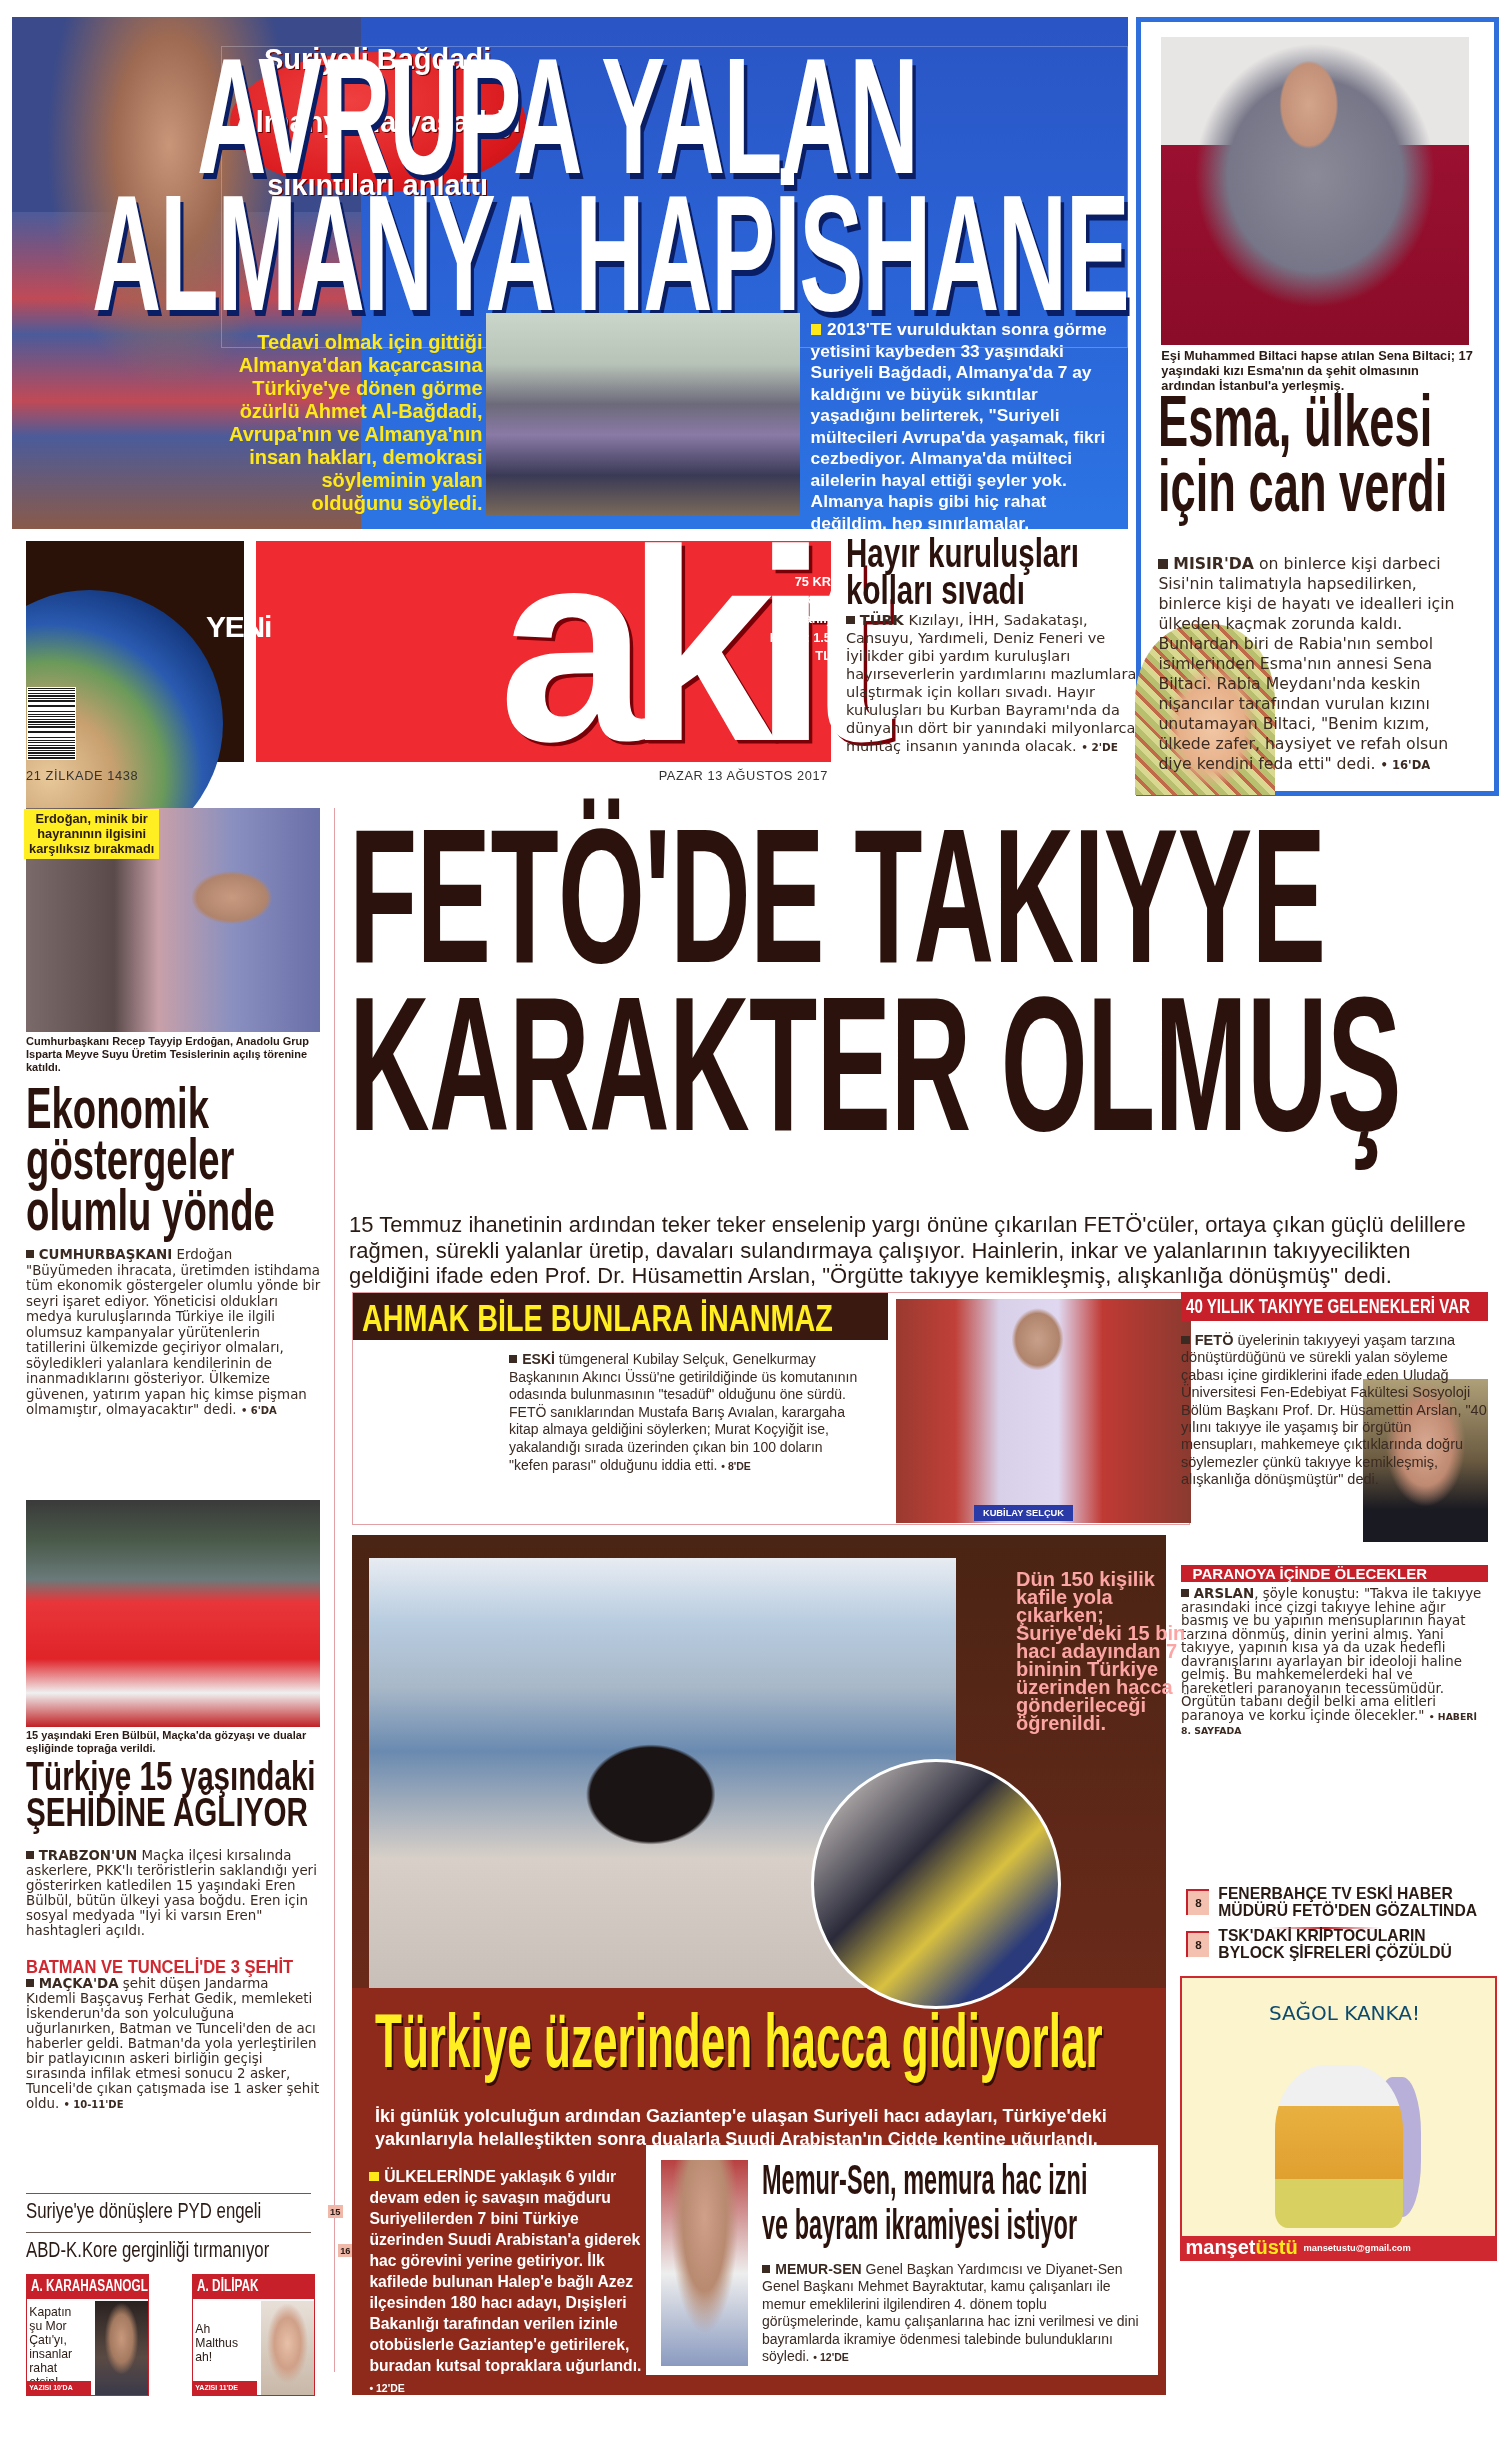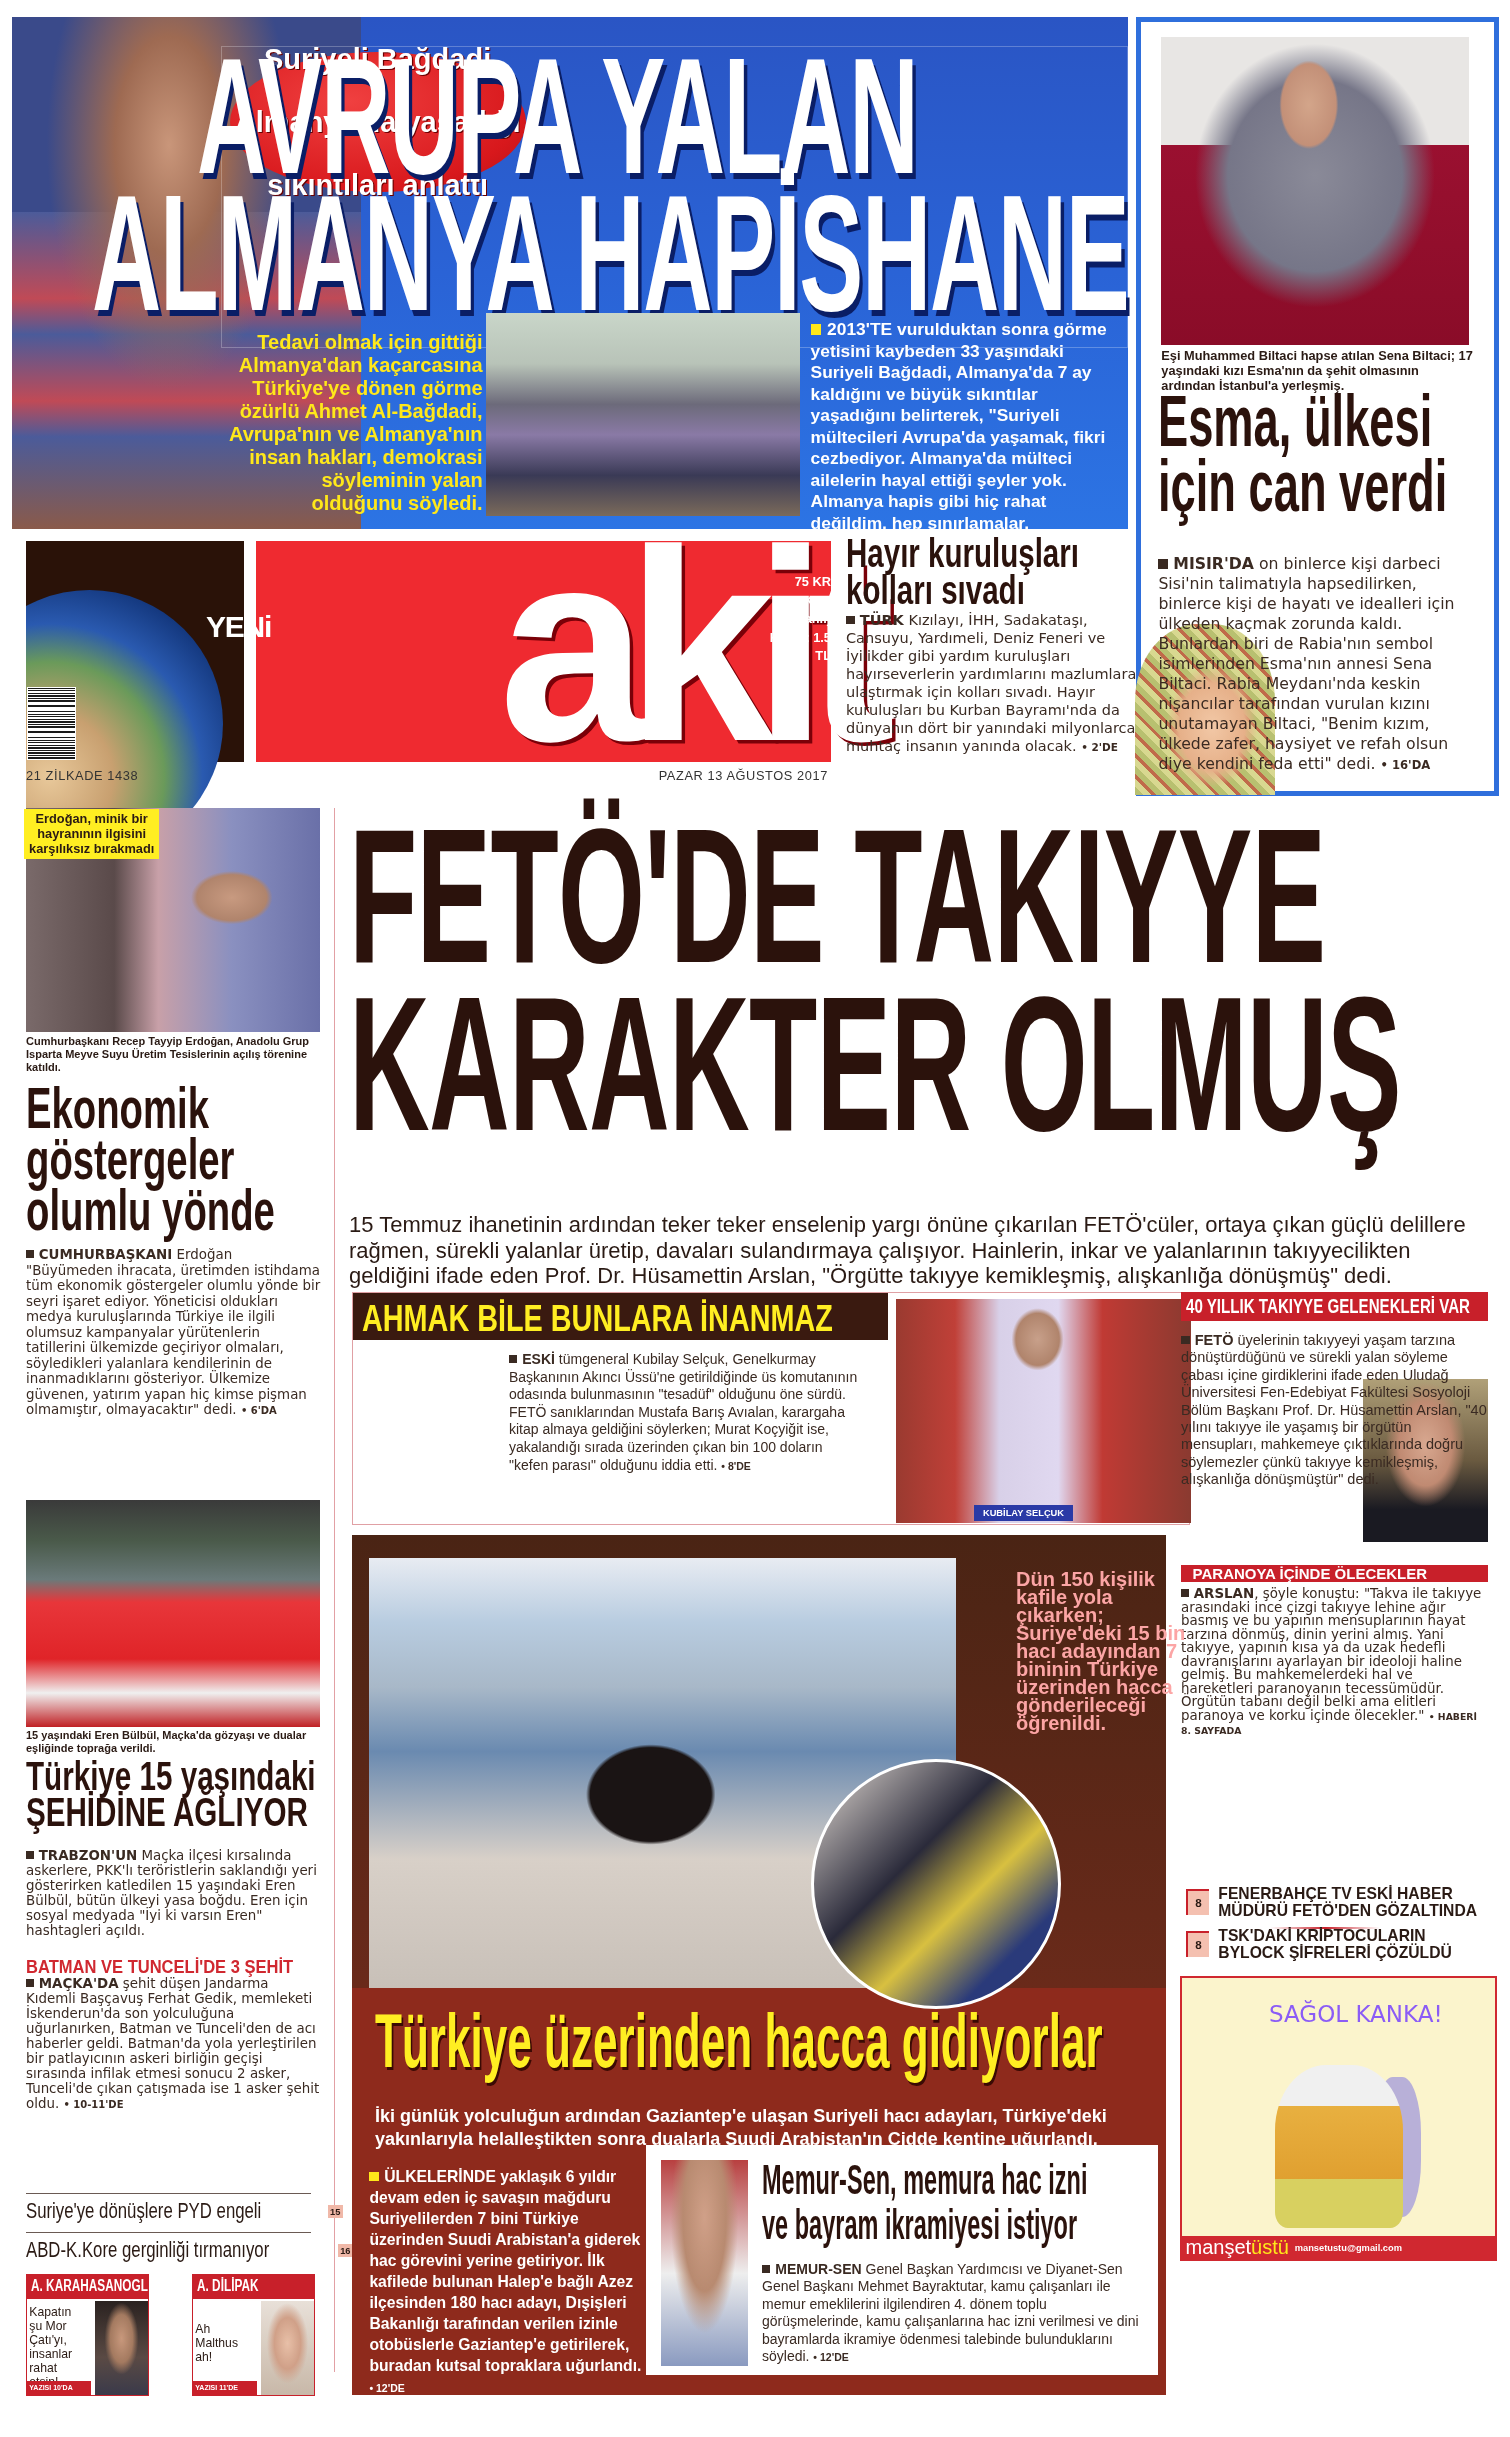--- a/index.html
+++ b/index.html
@@ -116,26 +116,26 @@
     background: radial-gradient(ellipse at 50% 40%, #d8a890 0%, #c08a72 30%, rgba(0,0,0,0) 45%),
                 linear-gradient(180deg, #b0a078 0%, #6a5a40 50%, #1a1a22 80%); }
   #paranoya-bar { left: 1181px; top: 1565px; width: 307px; height: 17.4px; background: #c8202a; color: #fff; font-weight: 700; font-size: 15px; line-height: 17.4px; padding-left: 11.6px; }
   #paranoya-body { left: 1181px; top: 1587px; width: 307px; font-size: 13.4px; line-height: 13.5px; color: #3a2a22; }
   .ref-item { position: absolute; left: 1186px; width: 302px; height: 40px; display: flex; align-items: center; }
   .ref-num { width: 23px; height: 25.6px; background: #f4c0b0; border-left: 2.3px solid #c8202a; border-top: 2.3px solid #c8202a; font-weight: 700; font-size: 11.6px; text-align: center; line-height: 23px; margin-right: 9.3px; }
   .ref-txt { font-weight: 700; font-size: 15.7px; line-height: 17px; color: #2a1a14; }
 
   
   #cartoon { left: 1180px; top: 1976px; width: 317px; height: 285px; border: 2.3px solid #d02830; background: #fbf4cc; }
-  #cartoon-speech { left: 87px; top: 23px; font-size: 23px; color: #8b5cf6; font-family: "DejaVu Sans", sans-serif; }
+  #cartoon-speech { left: 87px; top: 23px; font-size: 20px; color: #0c4a6e; font-family: "DejaVu Sans", sans-serif; }
   #cartoon-figure { left: 93px; top: 87px; width: 128px; height: 163px; border-radius: 40% 40% 10% 10%;
     background: linear-gradient(180deg, #f0f0f0 0%, #f0f0f0 25%, #e8b040 25%, #e0a030 70%, #d8d060 70%); }
   #cartoon-devil { left: 192px; top: 99px; width: 47px; height: 140px; border-radius: 40%; background: #b8b0d8; }
   #cartoon-foot { left: 0; bottom: 0; width: 100%; height: 23px; background: #d02830; color: #fff; padding: 1.2px 3.5px; display: flex; align-items: center; gap: 5.8px; }
-  #cartoon-brand { font-weight: 400; font-size: 20px; }
+  #cartoon-brand { font-weight: 700; font-size: 20px; }
   #cartoon-brand .y { color: #ffe81a; }
   #cartoon-email { font-size: 9.3px; font-weight: 700; }
 
   
   #hac-box { left: 352px; top: 1535px; width: 814px; height: 860px; background: #8e2a1c; }
   #hac-top { left: 0; top: 0; width: 814px; height: 453px; background: linear-gradient(180deg, #4a2414 0%, #6a2a1a 100%); }
   #hac-photo { left: 17.4px; top: 23px; width: 587px; height: 430px;
     background: radial-gradient(ellipse at 48% 55%, #1a1414 0%, #1a1414 14%, rgba(0,0,0,0) 15%),
                 linear-gradient(180deg, #e8ecf2 0%, #b8cce0 15%, #a8b8c8 30%, #6a8ab0 45%, #d8d0c8 70%, #c8c0b8 100%); }
   #hac-circle { left: 459px; top: 224px; width: 250px; height: 250px; border-radius: 50%; border: 3.5px solid #fff;

